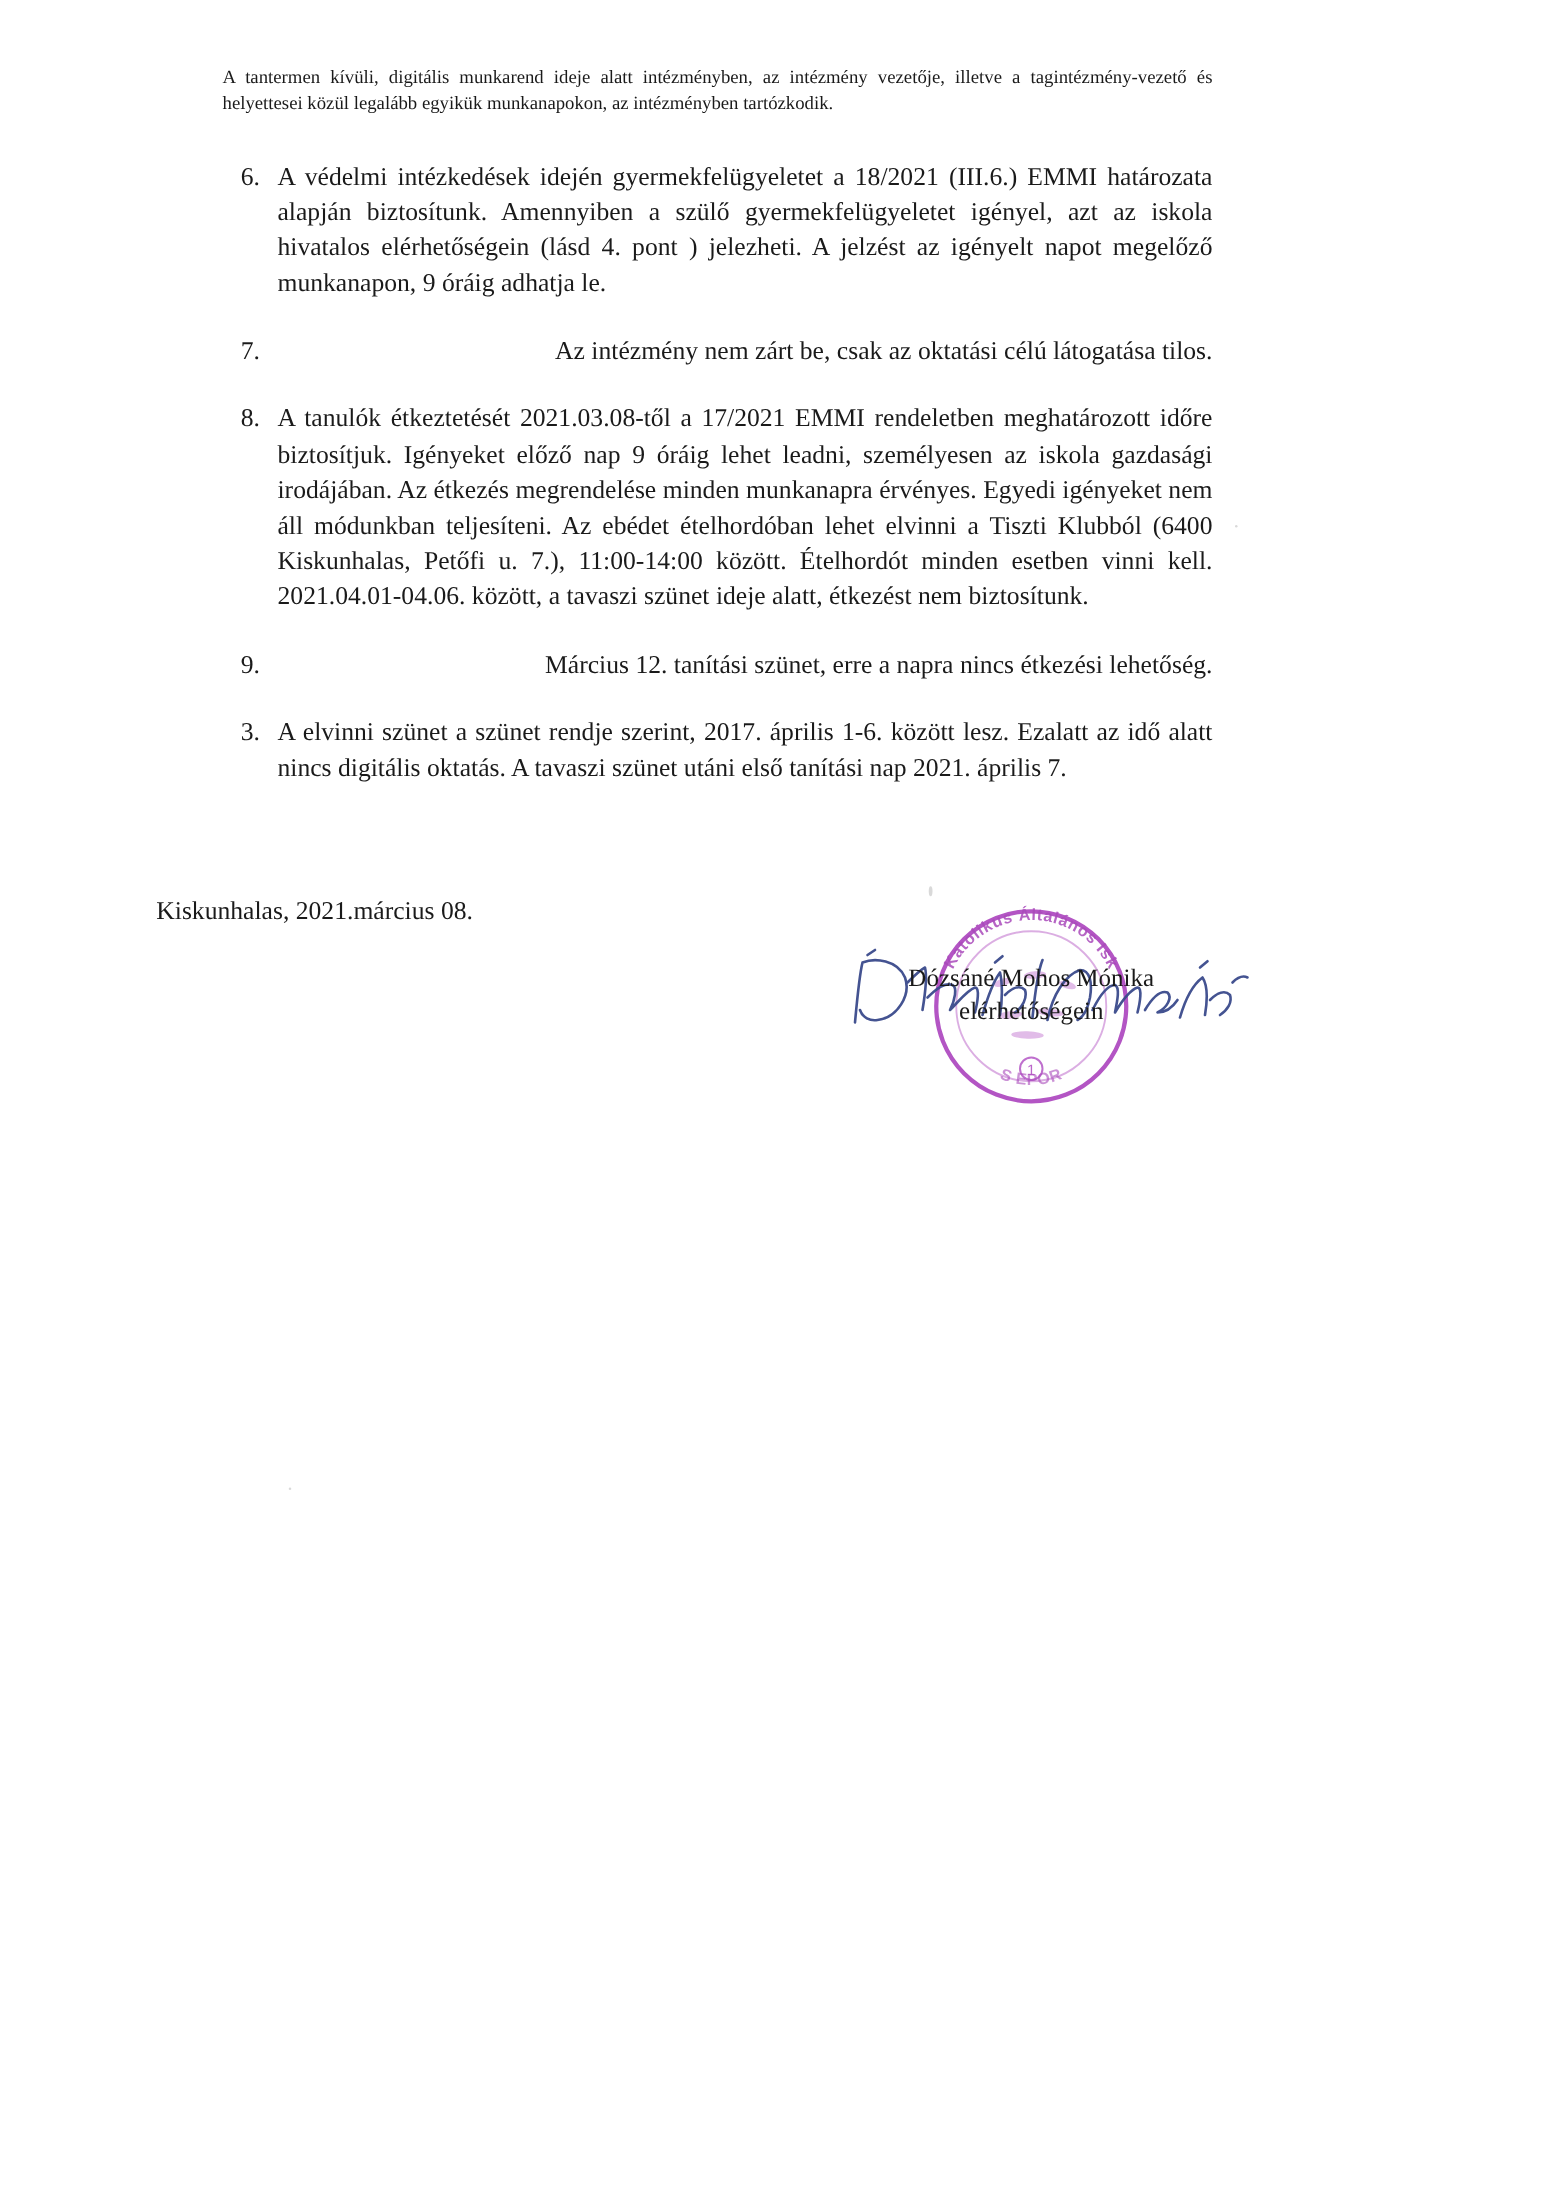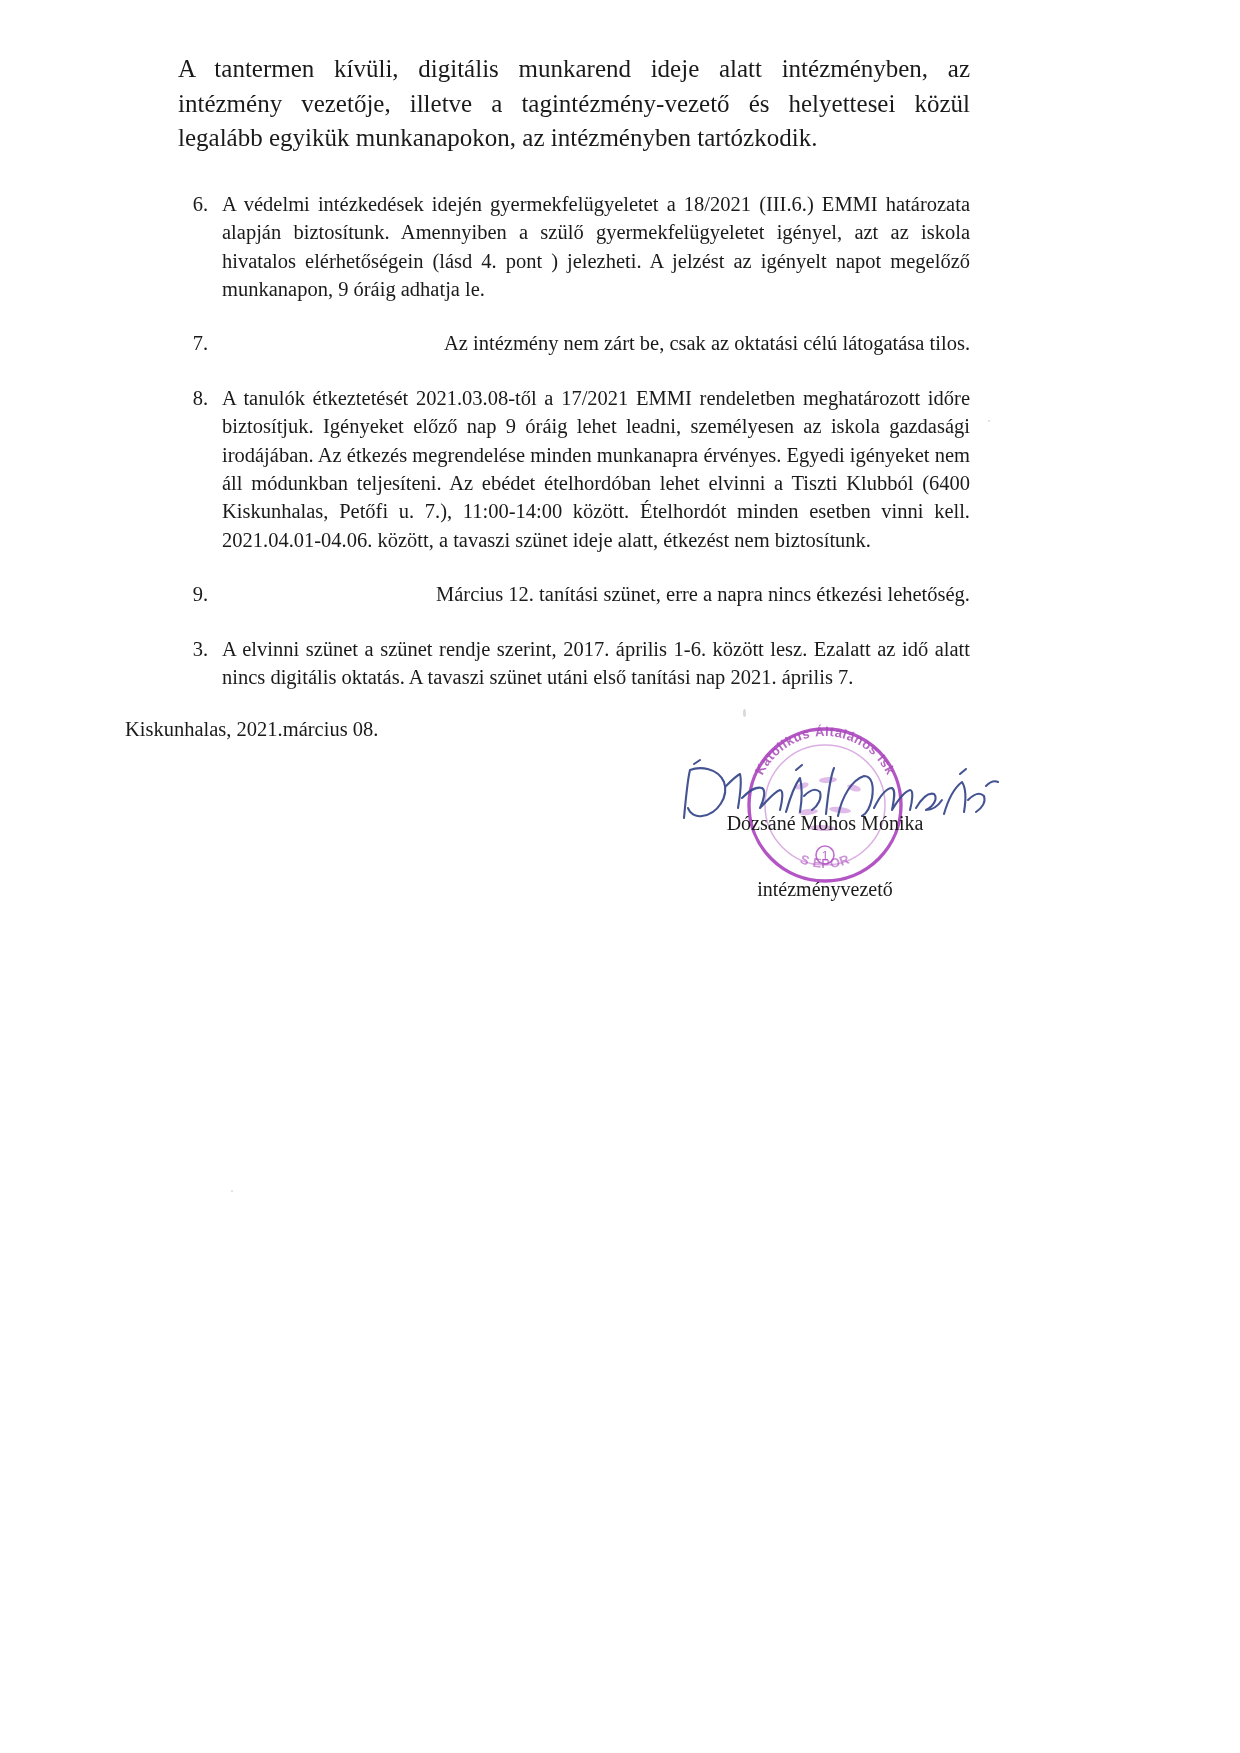--- a/index.html
+++ b/index.html
@@ -25,21 +25,21 @@
 
   
   #content {
     position: absolute;
     left: 178px;
     top: 52px;
     width: 792px;
   }
 
   .para {
-    font-size: 25px;
+    font-size: 15px;
     line-height: 1.385;
     text-align: justify;
     text-justify: inter-word;
     margin: 0 0 26px 0;
     color: #1a1a1a;
   }
 
   .lead {
     text-indent: 0;
     margin-bottom: 34px;
@@ -99,21 +99,20 @@
     text-align: center;
   }
 
   .sig-name,
   .sig-role {
     font-size: 20px;
     line-height: 1.3;
     color: #1a1a1a;
     position: relative;
     z-index: 4;
-    margin-top: 40px;
   }
 
   
   #signature {
     position: absolute;
     left: 676px;
     top: 756px;
     width: 330px;
     height: 78px;
     z-index: 3;
@@ -229,16 +228,16 @@
       <path d="M292 44 C298 38 304 36 308 40 C310 46 306 52 300 56"></path>
       <path d="M310 30 C314 26 318 24 322 26"></path>
       <path d="M18 8 L24 4"></path>
       <path d="M120 14 L126 9"></path>
       <path d="M284 18 L290 13"></path>
     </g>
   </svg>
 
   <div id="sigblock">
     <div class="sig-name">Dózsáné Mohos Mónika</div>
-    <div class="sig-role">intézményvezető</div>
+    <div class="sig-role">elérhetőségein</div>
   </div>
 
 </div>
 
 </body></html>

